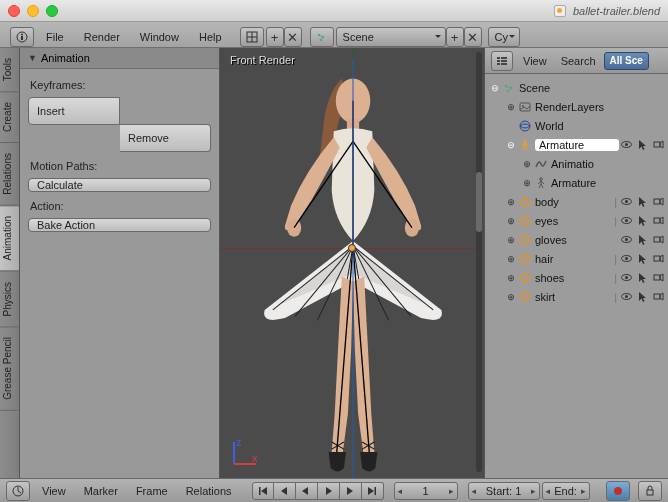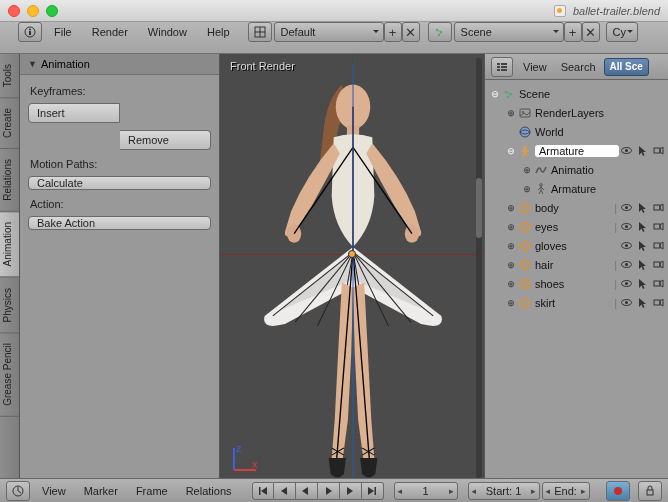--- a/index.html
+++ b/index.html
@@ -10,21 +10,21 @@
 .traffic { display: flex; gap: 7px; }
 .traffic span { width: 12px; height: 12px; border-radius: 50%; display: inline-block; }
 .tl-close { background: #ff5f57; border: 1px solid #e24238; }
 .tl-min { background: #ffbd2e; border: 1px solid #e1a116; }
 .tl-max { background: #28c940; border: 1px solid #17a92c; }
 .titlebar .fname { flex: 1; text-align: right; color: #555; font-size: 12px; font-style: italic; }
 .fname-icon { display:inline-block; width:12px; height:12px; background:#eee; border:1px solid #aaa; border-radius:2px; margin-right:4px; vertical-align:middle; position:relative; }
 .fname-icon::after { content:''; position:absolute; left:2px; top:2px; width:5px; height:5px; background:#f7a531; border-radius:50%; }
 
 
-.menubar { height: 32px; background: linear-gradient(#b7b7b7, #a3a3a3); display: flex; align-items: flex-start; padding: 0 16px; border-bottom: 1px solid #6f6f6f; }
+.menubar { height: 26px; background: linear-gradient(#b7b7b7, #a3a3a3); display: flex; align-items: flex-end; padding: 0 8px; border-bottom: 1px solid #6f6f6f; }
 .menubar .seg { display: flex; gap: 0; }
 .menubar .mbtn { padding: 4px 10px; color: #222; cursor: default; }
 .iconbtn { width: 24px; height: 20px; background: linear-gradient(#c5c5c5,#9e9e9e); border: 1px solid #6a6a6a; border-radius: 3px; margin: 0 2px; display:flex;align-items:center;justify-content:center; }
 .iconbtn svg { width:12px; height:12px; }
 .drop { height: 20px; background: linear-gradient(#c5c5c5,#9e9e9e); border: 1px solid #6a6a6a; border-radius: 3px; padding: 0 6px; display: flex; align-items: center; color:#222; min-width: 110px; position:relative; }
 .drop::after { content:''; position:absolute; right:4px; top:7px; border:3px solid transparent; border-top-color:#333; }
 .tinybtn { width:18px; height:20px; background: linear-gradient(#c5c5c5,#9e9e9e); border:1px solid #6a6a6a; border-radius:3px; display:flex;align-items:center;justify-content:center; color:#333; font-size:13px; line-height:1;}
 
 
 .app { display: flex; height: calc(502px - 22px - 26px); }
@@ -36,21 +36,21 @@
 
 
 .leftpanel { width: 200px; background: #999; border-right: 1px solid #555; display:flex; flex-direction:column; position:relative;}
 .panel-head { display:flex; align-items:center; padding: 4px 8px; background: #8a8a8a; border-bottom:1px solid #707070; }
 .panel-head .tri { margin-right:4px; font-size:9px; color:#333;}
 .panel-body { padding: 6px 8px; display:flex; flex-direction:column; gap:4px; }
 .panel-label { color:#222; padding: 4px 2px 2px;}
 .panel-row2 { display:flex; gap:0; }
 .panel-row2 .pbtn:first-child { border-top-right-radius:0; border-bottom-right-radius:0; }
 .panel-row2 .pbtn:last-child { border-top-left-radius:0; border-bottom-left-radius:0; border-left:0;margin-top:27px; }
-.pbtn { flex:1; height:20px; background: linear-gradient(#d9d9d9,#bdbdbd); border:1px solid #6a6a6a; border-radius:4px; display:flex; align-items:center; padding:0 8px; color:#222; cursor:default; }
+.pbtn { flex:1; height:28px; background: linear-gradient(#d9d9d9,#bdbdbd); border:1px solid #6a6a6a; border-radius:4px; display:flex; align-items:center; padding:0 8px; color:#222; cursor:default; }
 .corner-plus { position:absolute; bottom:4px; right:4px; width:16px; height:16px; background:#777; border-radius:3px; display:flex;align-items:center;justify-content:center; color:#ccc; font-size:14px;}
 
 
 .viewport { flex:1; background: #4b4b4b; position:relative; overflow:hidden; }
 .viewport .label-top { position:absolute; top:6px; left:10px; color:#ddd; text-shadow:1px 1px 0 #000; }
 .viewport .axis-h { position:absolute; left:0; right:0; top:200px; border-top:1px solid #7a3030; }
 .viewport .axis-v { position:absolute; top:0; bottom:0; left:50%; border-left:1px solid #2c5a2c; }
 .viewport .origin { position:absolute; top:196px; left:calc(50% - 4px); width:8px; height:8px; border-radius:50%; background:#f9a33c; border:1px solid #333; }
 .viewport .gizmo { position:absolute; bottom:34px; left:10px; width:30px; height:30px; }
 .viewport .caption { position:absolute; bottom:10px; left:0; right:0; text-align:center; color:#f0b030; text-shadow:1px 1px 0 #000; }
@@ -129,23 +129,20 @@
     <div class="mbtn">Help</div>
   </div>
   <div style="width:6px"></div>
   <div class="iconbtn">
     <svg viewBox="0 0 12 12">
         <rect x="1" y="1" width="10" height="10" fill="none" stroke="#333"></rect>
         <line x1="6" y1="1" x2="6" y2="11" stroke="#333"></line>
         <line x1="1" y1="6" x2="11" y2="6" stroke="#333"></line>
       </svg>
   </div>
-  <div class="drop">
-      <span>Default</span>
-    </div>
   <div class="tinybtn">+</div>
   <div class="tinybtn">✕</div>
   <div style="width:6px"></div>
   <div class="iconbtn">
     <svg viewBox="0 0 12 12">
         <circle cx="3" cy="4" r="1.2" fill="#5a7"></circle>
         <circle cx="7" cy="6" r="1.2" fill="#5a7"></circle>
         <circle cx="5" cy="9" r="1.2" fill="#5a7"></circle>
         <line x1="3" y1="4" x2="7" y2="6" stroke="#5a7"></line>
         <line x1="7" y1="6" x2="5" y2="9" stroke="#5a7"></line>

